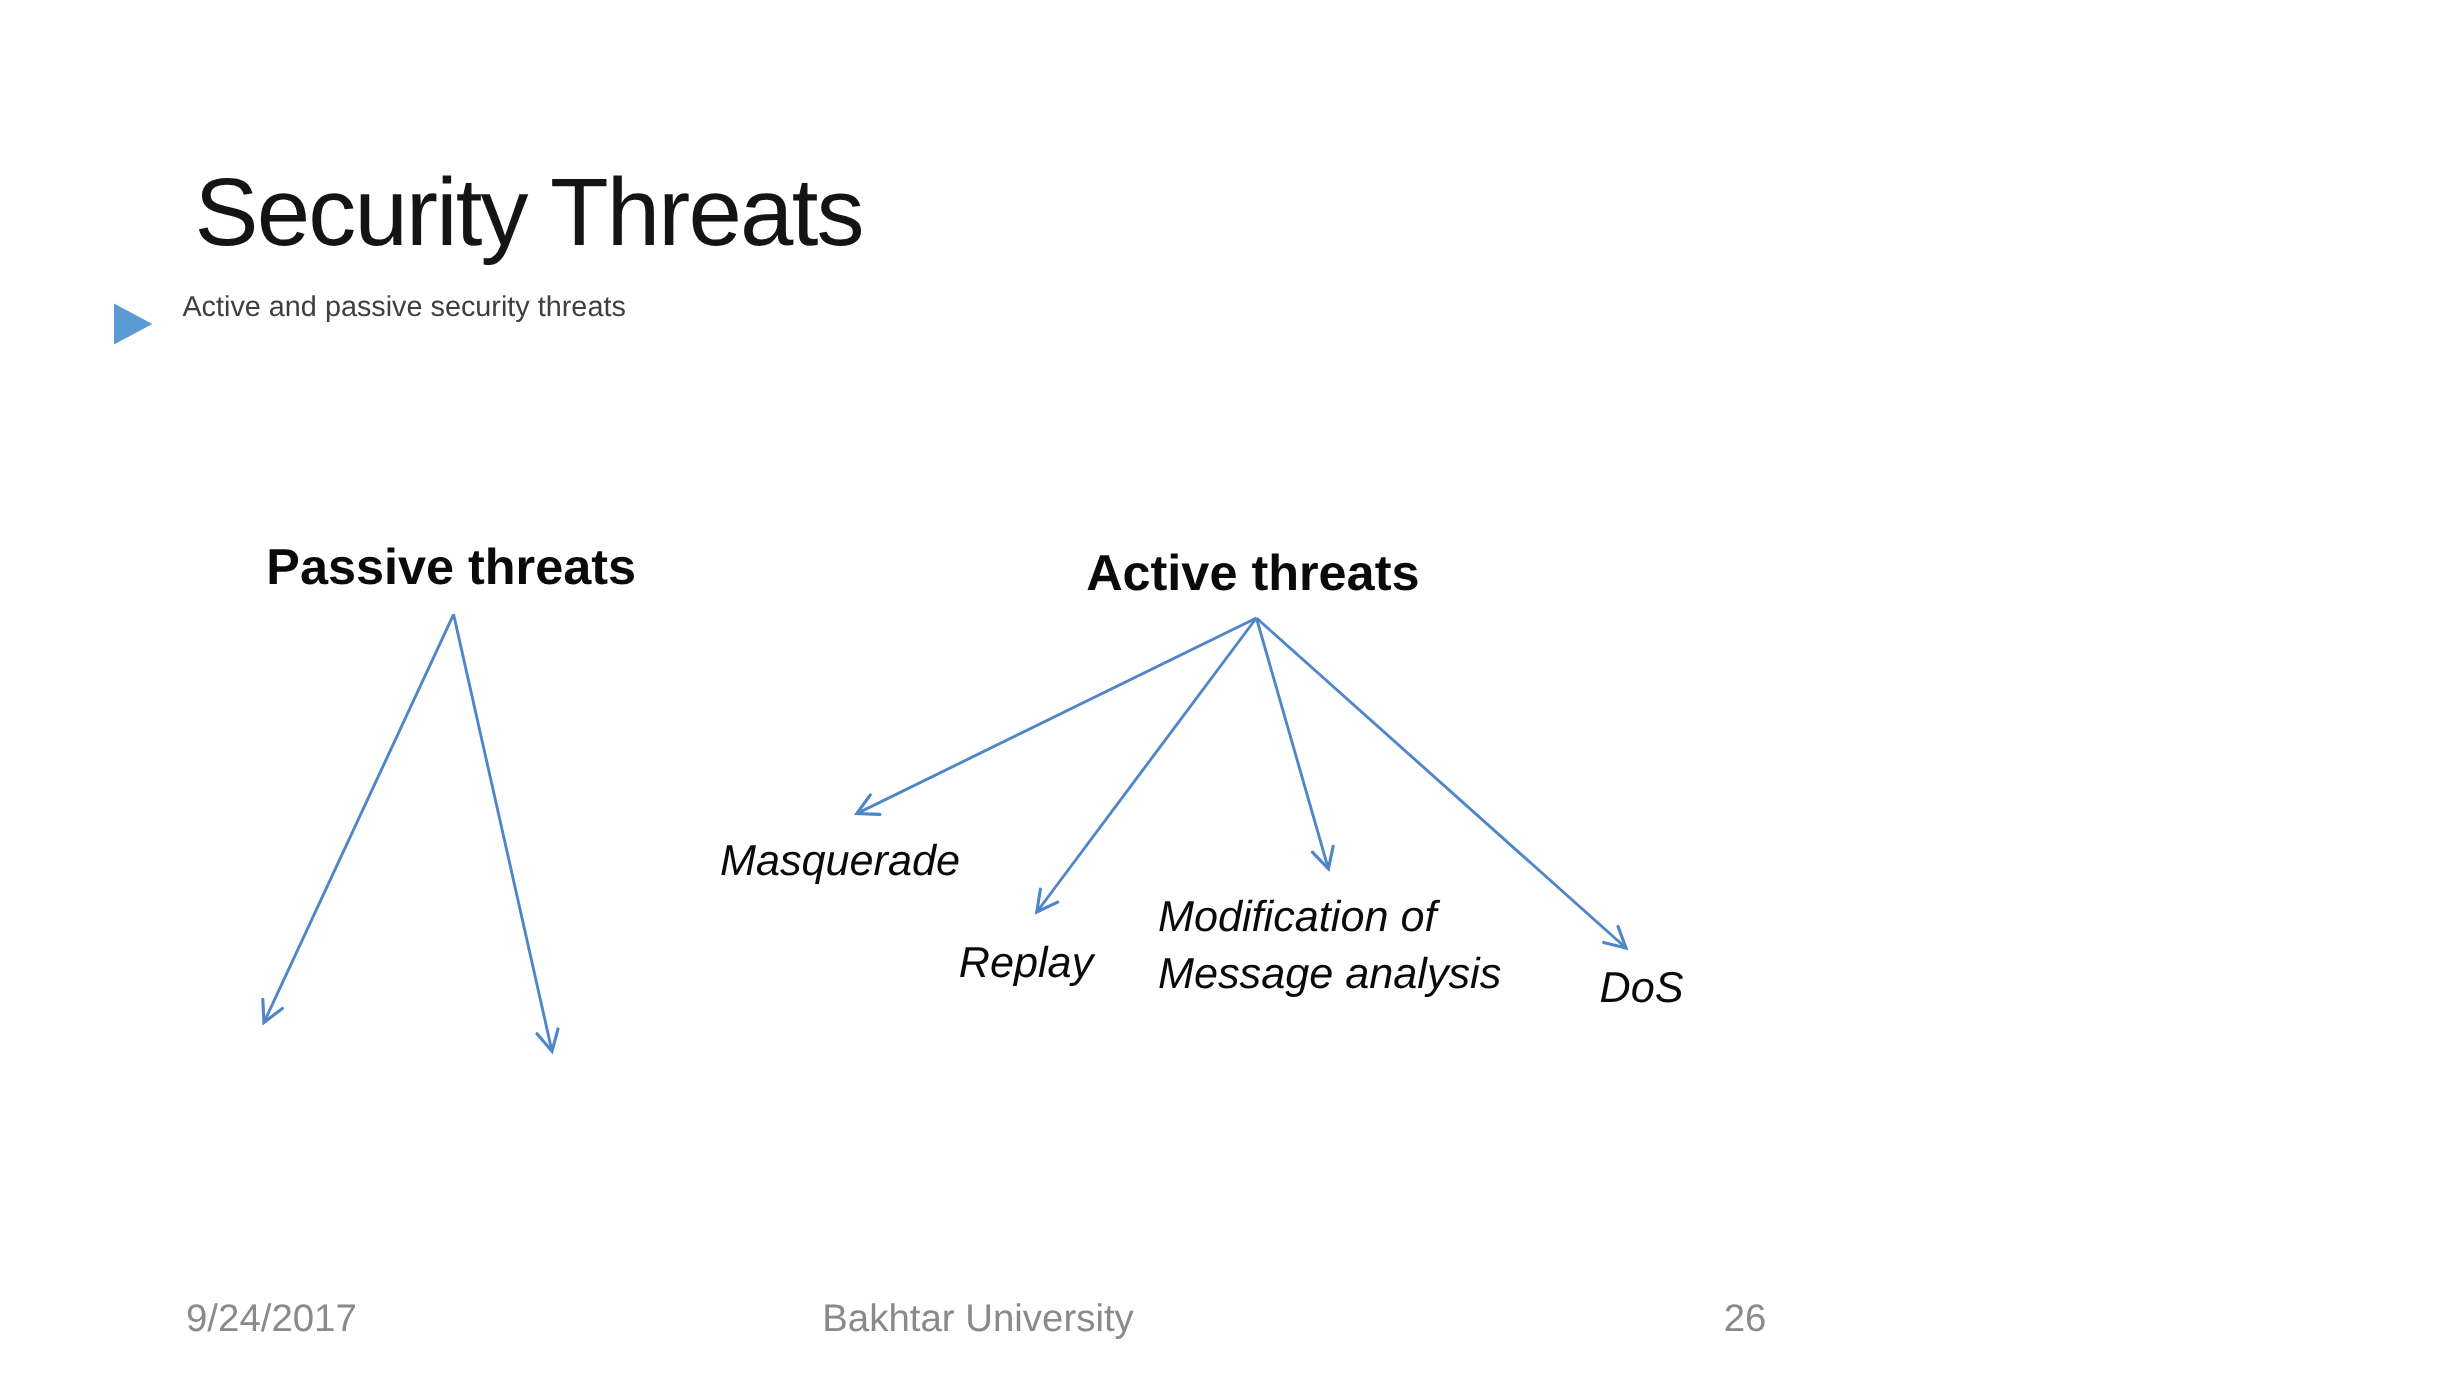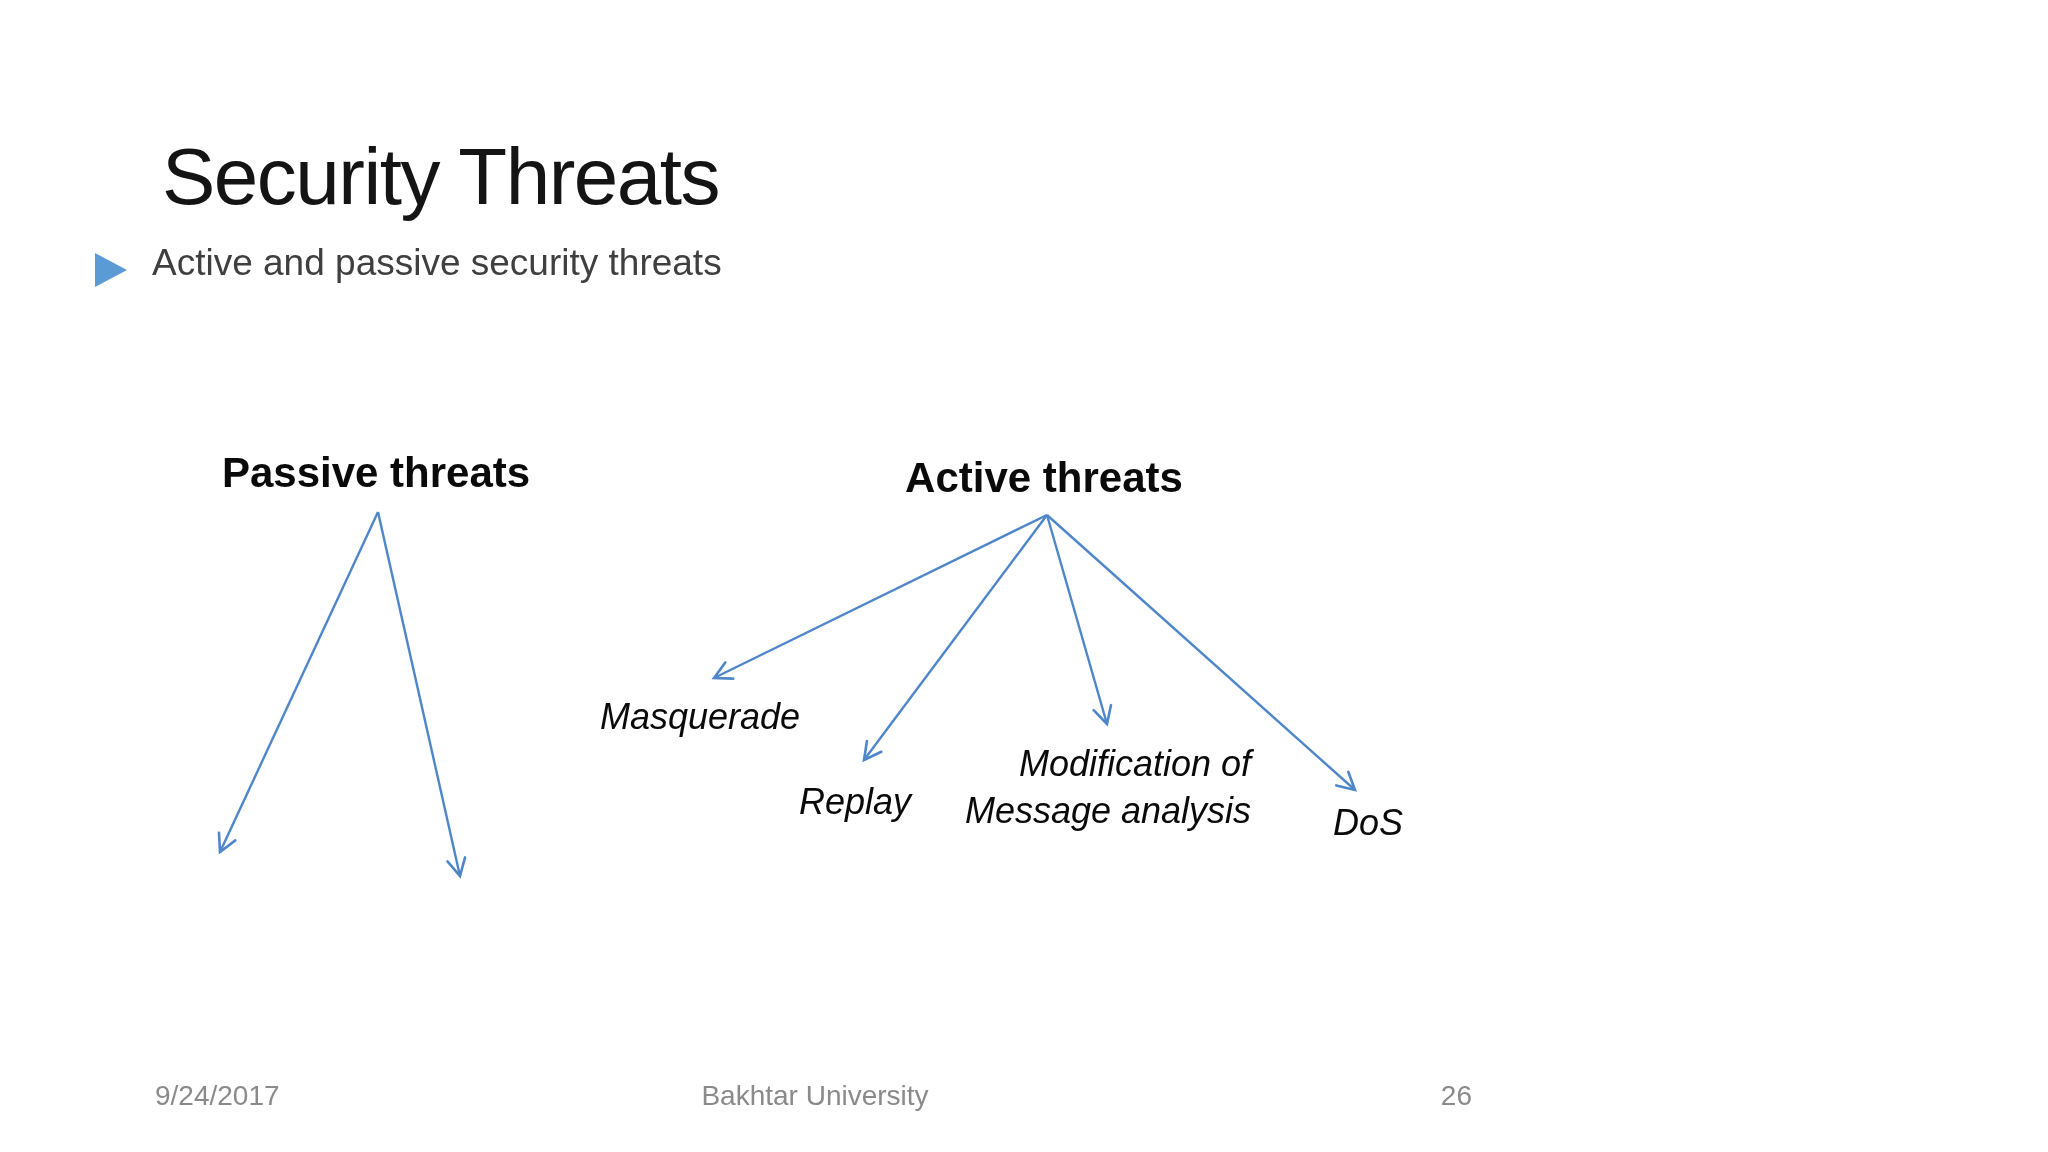--- a/index.html
+++ b/index.html
@@ -29,33 +29,33 @@
   }
   .bullet-tri{
     position:absolute;left:95px;top:253px;
     width:0;height:0;
     border-top:17px solid transparent;
     border-bottom:17px solid transparent;
     border-left:32px solid var(--accent);
   }
   .bullet-text{
     position:absolute;left:152px;top:242px;
-    font-size:37px;color:var(--body);
+    font-size:24px;color:var(--body);
     white-space:nowrap;
   }
   .arrows{position:absolute;left:0;top:0;width:2048px;height:1152px;}
   .arrows line{stroke:var(--arrow);stroke-width:2.4;}
   .node{
     position:absolute;transform:translateX(-50%);
-    color:var(--label);text-align:right;
+    color:var(--label);text-align:left;
     white-space:pre-line;line-height:1.3;
   }
   .group-heading{font-size:42px;font-weight:bold;white-space:nowrap;}
   .leaf{font-size:36px;font-style:italic;}
-  .footer{position:absolute;left:0;top:1080px;width:1630px;height:40px;font-size:28px;color:var(--footer);}
+  .footer{position:absolute;left:0;top:1080px;width:1630px;height:40px;font-size:32px;color:var(--footer);}
   .footer-date{position:absolute;left:155px;top:0;}
   .footer-center{position:absolute;left:0;width:100%;text-align:center;top:0;}
   .footer-page{position:absolute;right:158px;top:0;}
 </style>
 </head>
 <body>
 
 <div class="slide">
 
   <h1 class="title">Security Threats</h1>

